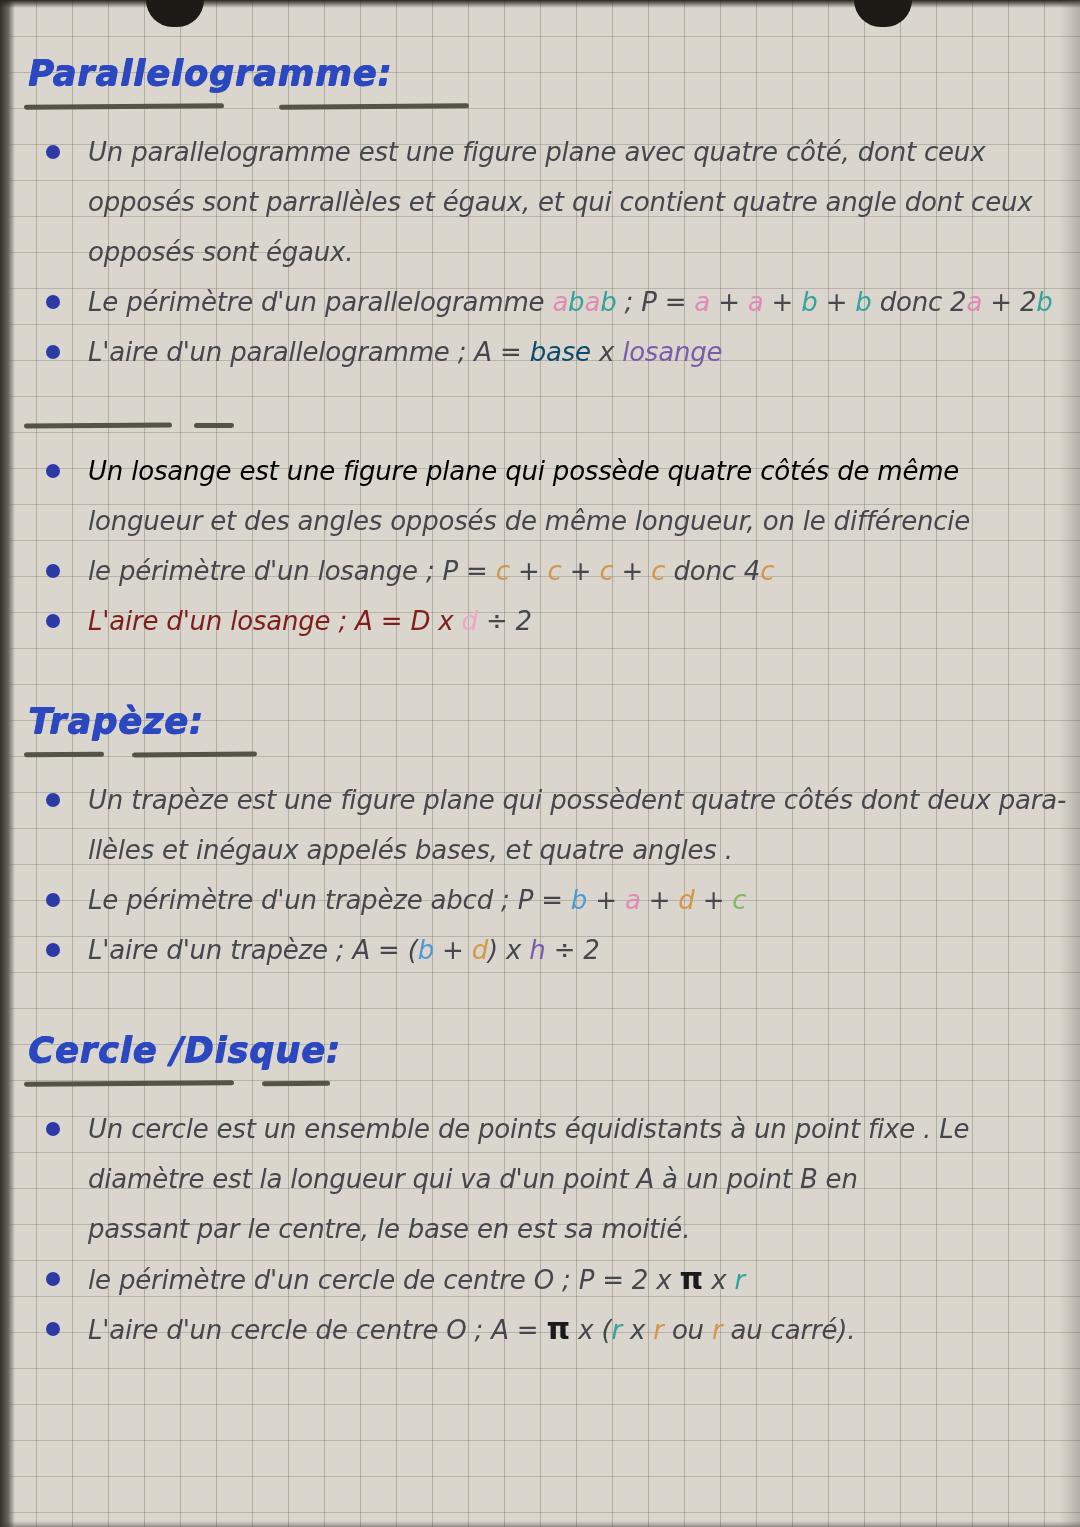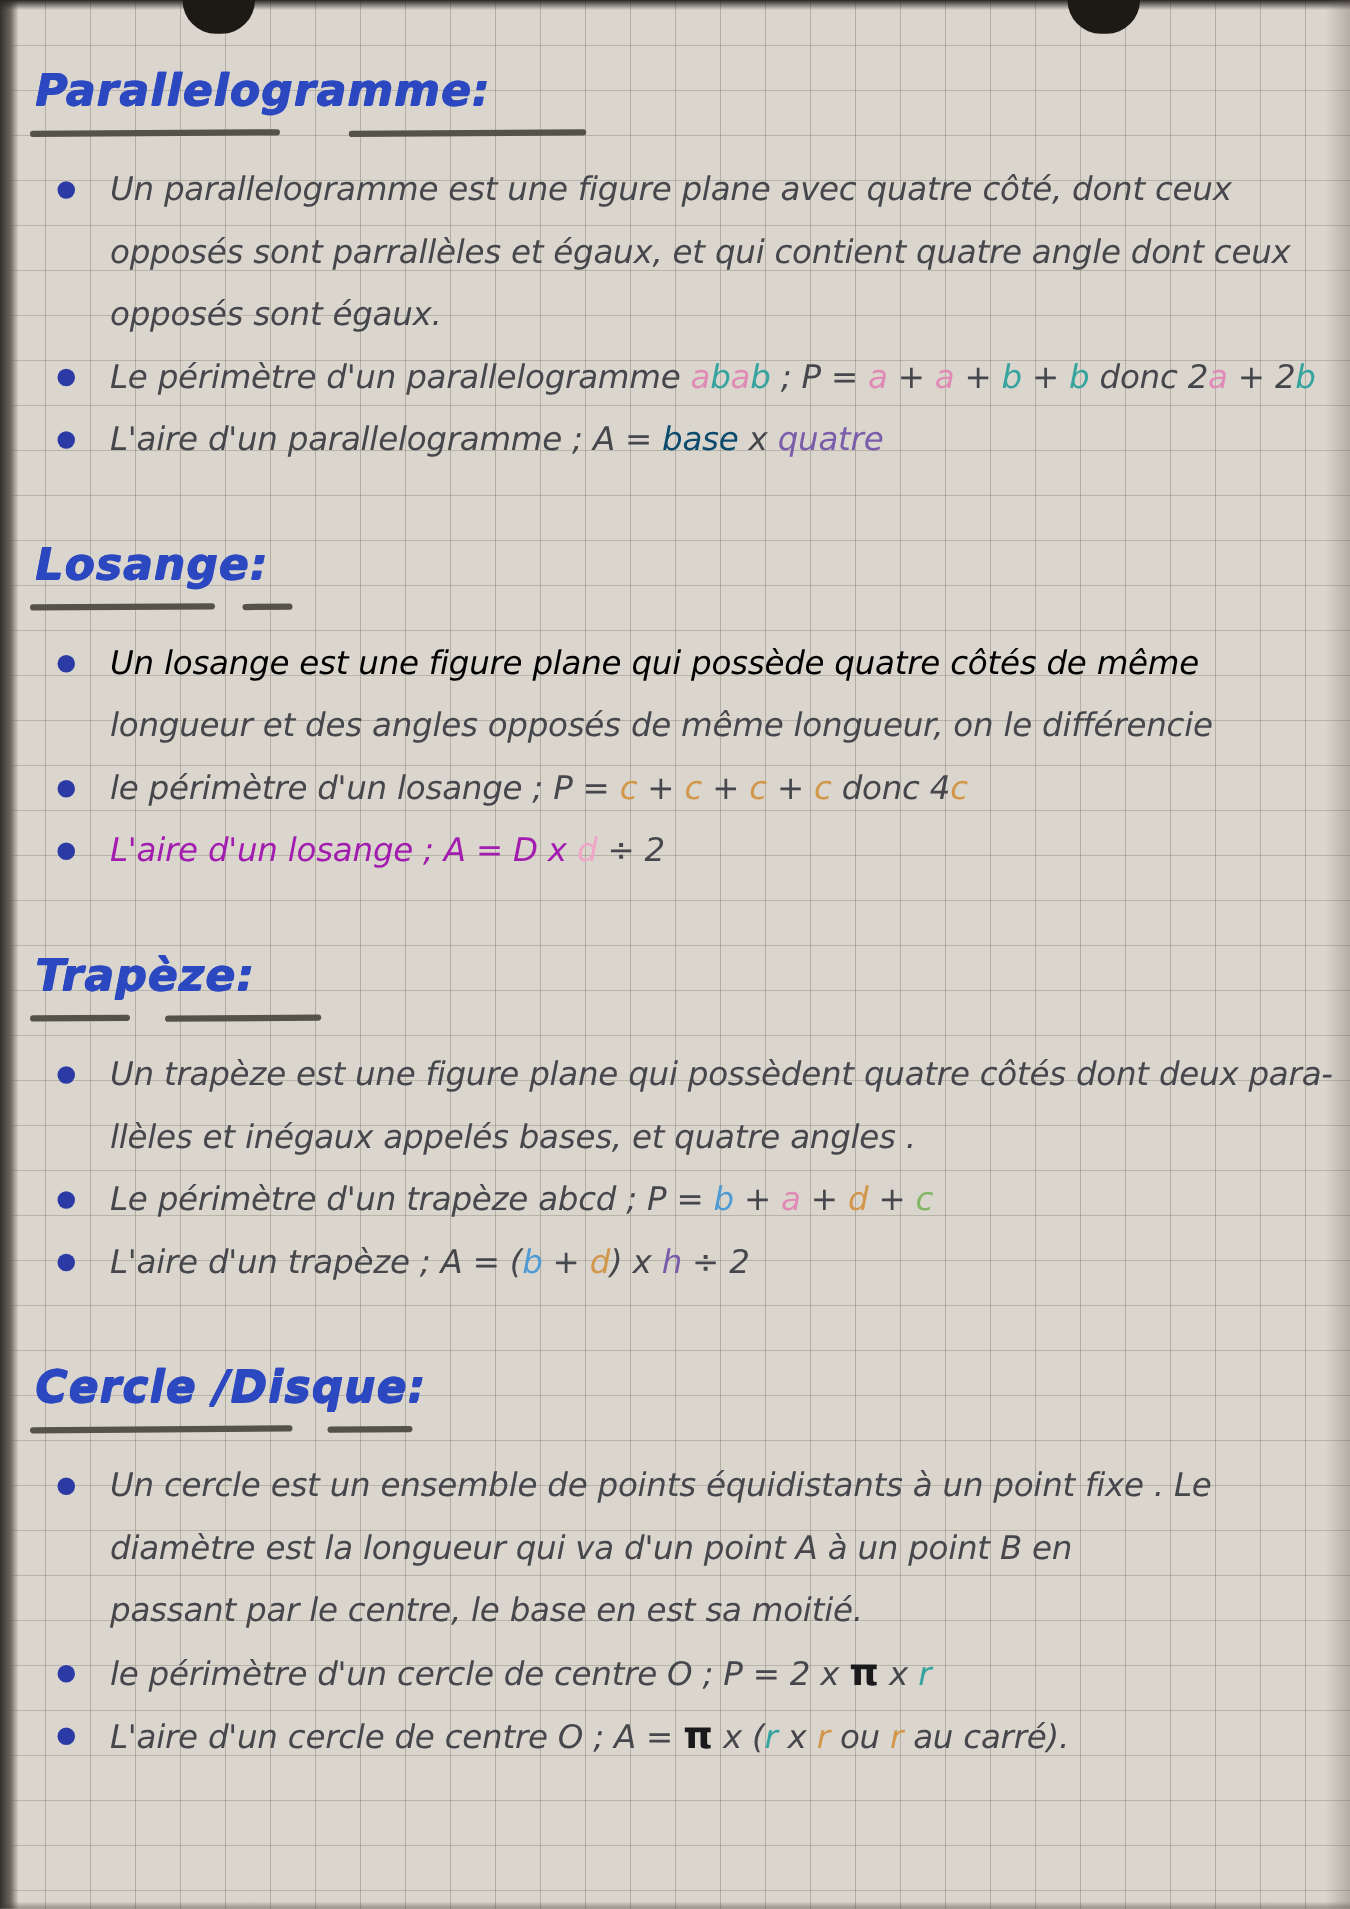--- a/index.html
+++ b/index.html
@@ -92,26 +92,25 @@
       </div>
       <div class="bullet">
         <span class="dot" style="background: rgb(44, 58, 166);"></span>
         <div class="blines">
           <div class="bline"><span class="seg" style="color: rgb(70, 71, 76);">Le périmètre d'un parallelogramme </span><span class="seg" style="color: rgb(224, 138, 182);">a</span><span class="seg" style="color: rgb(53, 163, 158);">b</span><span class="seg" style="color: rgb(224, 138, 182);">a</span><span class="seg" style="color: rgb(53, 163, 158);">b</span><span class="seg" style="color: rgb(70, 71, 76);"> ; P = </span><span class="seg" style="color: rgb(224, 138, 182);">a</span><span class="seg" style="color: rgb(70, 71, 76);"> + </span><span class="seg" style="color: rgb(224, 138, 182);">a</span><span class="seg" style="color: rgb(70, 71, 76);"> + </span><span class="seg" style="color: rgb(53, 163, 158);">b</span><span class="seg" style="color: rgb(70, 71, 76);"> + </span><span class="seg" style="color: rgb(53, 163, 158);">b</span><span class="seg" style="color: rgb(70, 71, 76);"> donc 2</span><span class="seg" style="color: rgb(224, 138, 182);">a</span><span class="seg" style="color: rgb(70, 71, 76);"> + 2</span><span class="seg" style="color: rgb(53, 163, 158);">b</span></div>
         </div>
       </div>
       <div class="bullet">
         <span class="dot" style="background: rgb(44, 58, 166);"></span>
         <div class="blines">
-          <div class="bline"><span class="seg" style="color: rgb(70, 71, 76);">L'aire d'un parallelogramme ; A = </span><span class="seg" style="color: #0c4a6e;">base</span><span class="seg" style="color: rgb(70, 71, 76);"> x </span><span class="seg" style="color: rgb(122, 92, 171);">quatre</span></div>
+          <div class="bline"><span class="seg" style="color: rgb(70, 71, 76);">L'aire d'un parallelogramme ; A = </span><span class="seg" style="color: #0c4a6e;">base</span><span class="seg" style="color: rgb(70, 71, 76);"> x </span><span class="seg" style="color: rgb(122, 92, 171);">losange</span></div>
         </div>
       </div>
     </section>
     <section>
-      <h2 class="title" style="color: rgb(44, 72, 192);">Losange:</h2>
       <div class="underline-row">
         <div class="ustroke" style="width: 148px; background: rgb(85, 82, 71);"></div>
         <div style="width: 22px;"></div>
         <div class="ustroke" style="width: 40px; background: rgb(85, 82, 71);"></div>
       </div>
       <div class="bullet">
         <span class="dot" style="background: rgb(44, 58, 166);"></span>
         <div class="blines">
           <div class="bline"><span class="seg" style="color: #000000;">Un losange est une figure plane qui possède quatre côtés de même</span></div>
           <div class="bline"><span class="seg" style="color: rgb(70, 71, 76);">longueur et des angles opposés de même longueur, on le différencie</span></div>
@@ -119,21 +118,21 @@
       </div>
       <div class="bullet">
         <span class="dot" style="background: rgb(44, 58, 166);"></span>
         <div class="blines">
           <div class="bline"><span class="seg" style="color: rgb(70, 71, 76);">le périmètre d'un losange ; P = </span><span class="seg" style="color: rgb(210, 151, 75);">c</span><span class="seg" style="color: rgb(70, 71, 76);"> + </span><span class="seg" style="color: rgb(210, 151, 75);">c</span><span class="seg" style="color: rgb(70, 71, 76);"> + </span><span class="seg" style="color: rgb(210, 151, 75);">c</span><span class="seg" style="color: rgb(70, 71, 76);"> + </span><span class="seg" style="color: rgb(210, 151, 75);">c</span><span class="seg" style="color: rgb(70, 71, 76);"> donc 4</span><span class="seg" style="color: rgb(210, 151, 75);">c</span></div>
         </div>
       </div>
       <div class="bullet">
         <span class="dot" style="background: rgb(44, 58, 166);"></span>
         <div class="blines">
-          <div class="bline"><span class="seg" style="color: #a21caf;">L'aire d'un losange ; A = D x </span><span class="seg" style="color: rgb(240, 166, 198);">d</span><span class="seg" style="color: rgb(70, 71, 76);"> ÷ 2</span></div>
+          <div class="bline"><span class="seg" style="color: #7f1d1d;">L'aire d'un losange ; A = D x </span><span class="seg" style="color: rgb(240, 166, 198);">d</span><span class="seg" style="color: rgb(70, 71, 76);"> ÷ 2</span></div>
         </div>
       </div>
     </section>
     <section>
       <h2 class="title" style="color: rgb(44, 72, 192);">Trapèze:</h2>
       <div class="underline-row">
         <div class="ustroke" style="width: 80px; background: rgb(85, 82, 71);"></div>
         <div style="width: 28px;"></div>
         <div class="ustroke" style="width: 125px; background: rgb(85, 82, 71);"></div>
       </div>

